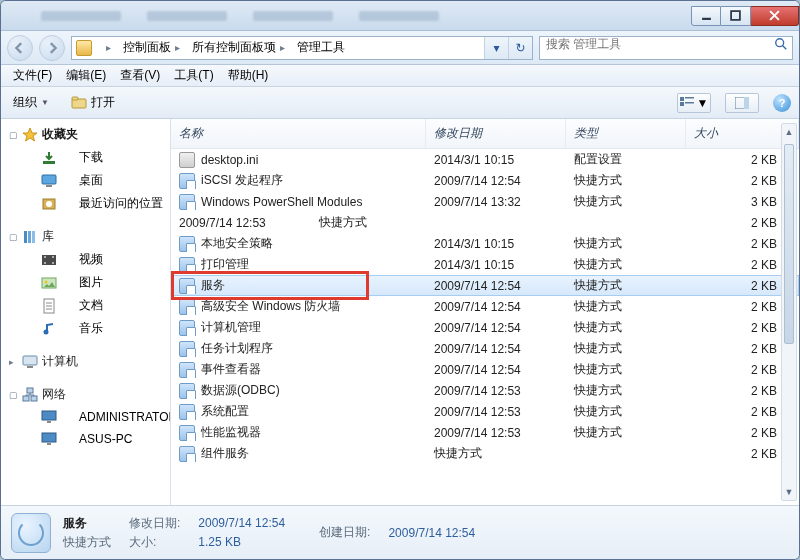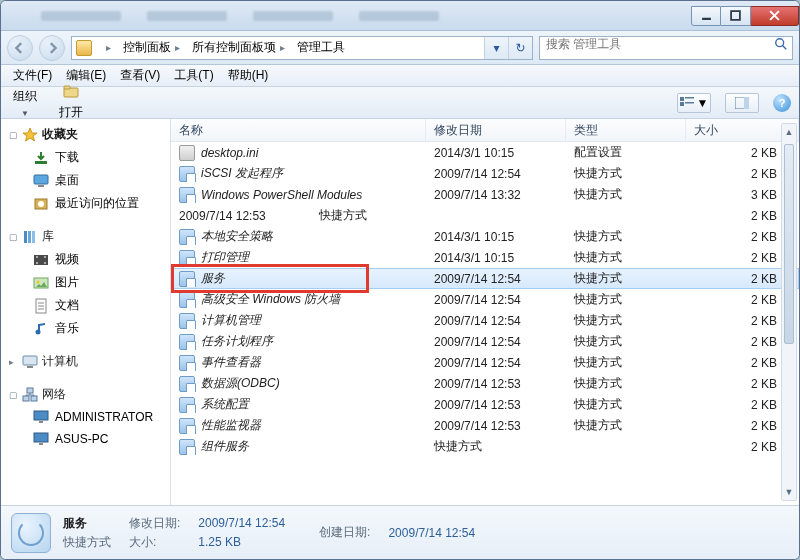--- a/index.html
+++ b/index.html
@@ -19,44 +19,44 @@
 .pathicon { width:18px; height:18px; margin:0 4px; background:linear-gradient(#ffe9a8,#e8b84a); border:1px solid #c79a2e; border-radius:2px;}
 .crumb { display:flex; align-items:center; padding:0 6px; height:100%; cursor:pointer; white-space:nowrap;}
 .crumb .sep { margin-left:4px; color:#6b7d90; font-size:10px;}
 .refresh { width:24px; height:22px; border-left:1px solid #c3d1e0; display:flex; align-items:center; justify-content:center; color:#2a5a9e; background:linear-gradient(#eef4fb,#dde9f5);}
 .searchbox { width:254px; height:24px; background:#fff; border:1px solid #9ab2cc; display:flex; align-items:flex-start;}
 .searchbox input { flex:1; border:none; outline:none; padding:0 6px; color:#888; background:transparent;}
 .searchbox .sicon { width:22px; display:flex; align-items:center; justify-content:center; color:#3a6aa8;}
 .menubar { height:22px; background:linear-gradient(#f6f9fd,#e6eef7); border-bottom:1px solid #c6d3e1; display:flex; align-items:center; padding:0 6px; gap:2px;}
 .menuitem { padding:12px 6px; cursor:pointer;}
 .cmdbar { height:32px; background:linear-gradient(#f4f8fc,#e3ecf6); border-bottom:1px solid #c6d3e1; display:flex; align-items:center; padding:0 8px; gap:14px;}
-.cmditem { display:flex; align-items:center; gap:4px; cursor:pointer; padding:2px 4px;flex-direction:column;}
+.cmditem { display:flex; align-items:center; gap:4px; cursor:pointer; padding:2px 4px;}
 .cmditem .dd { font-size:8px; color:#556;}
 .cmdbar .spacer { flex:1;}
 .viewbtn { width:34px; height:20px; border:1px solid #b6c6d8; background:linear-gradient(#fdfefe,#e7eef6); display:flex; align-items:center; justify-content:center; border-radius:2px; cursor:pointer;}
 .help { width:18px; height:18px; border-radius:50%; background:radial-gradient(circle at 35% 30%,#bfe3ff,#3a8ed8); color:#fff; display:flex; align-items:center; justify-content:center; font-weight:bold; font-size:11px; cursor:pointer;}
 .body { position:absolute; top:118px; bottom:54px; left:0; right:0; display:flex;}
 .sidebar { width:170px; background:#fff; border-right:1px solid #d9e1ea; overflow:hidden; padding:4px 0;}
 .sgroup-h { display:flex; align-items:center; gap:4px; padding:3px 8px; cursor:pointer;}
 .sgroup-h .tri { width:9px; font-size:9px; color:#6a7a8c;}
 .sgroup-h .lbl { color:#1a1a1a;}
 .sgroup-h.fav .lbl { font-weight:bold;}
-.sitem { display:flex; align-items:center; gap:6px; padding:3px 8px 3px 32px; cursor:pointer; white-space:nowrap; overflow:hidden;}
+.sitem { display:flex; align-items:center; gap:22px; padding:3px 8px 3px 40px; cursor:pointer; white-space:nowrap; overflow:hidden;}
 .sgap { height:10px;}
 .ico { width:16px; height:16px; display:inline-flex; align-items:center; justify-content:center; flex:none;}
 .ico-star svg,.ico-folder svg,.ico-desktop svg,.ico-recent svg,.ico-lib svg,.ico-video svg,.ico-pic svg,.ico-doc svg,.ico-music svg,.ico-pc svg,.ico-net svg,.ico-mon svg { width:16px; height:16px;}
 .listpane { flex:1; display:flex; flex-direction:column; background:#fff;}
-.cols { height:23px; display:flex; align-items:flex-end; border-bottom:1px solid #e2e8ef; background:linear-gradient(#fcfdfe,#f1f5fa); color:#33475f;}
+.cols { height:30px; display:flex; align-items:flex-end; border-bottom:1px solid #e2e8ef; background:linear-gradient(#fcfdfe,#f1f5fa); color:#33475f;font-style:italic;}
 .col { padding:0 8px; border-right:1px solid #e6ecf3; height:100%; display:flex; align-items:center; cursor:pointer;}
 .col.name{flex:0 0 255px;} .col.date{flex:0 0 140px;} .col.type{flex:0 0 120px;} .col.size{flex:1; justify-content:flex-start;}
 .rows { flex:1; overflow:auto;}
 .row { height:21px; display:flex; align-items:center; cursor:pointer; position:relative;}
 .row.sel { background:linear-gradient(#e9f3fe,#d5e8fb); outline:1px solid #a7cdf0; outline-offset:-1px;}
 .row .c { padding:0 8px; white-space:nowrap; overflow:hidden; text-overflow:ellipsis; color:#222;}
-.row .c.name{flex:0 0 255px; display:flex; align-items:center; gap:6px;font-style:italic;}
+.row .c.name{flex:0 0 255px; display:flex; align-items:center; gap:6px;}
 .row .c.date{flex:0 0 140px;} .row .c.type{flex:0 0 120px;} .row .c.size{flex:1; text-align:right; padding-right:22px;}
 .row .fico { width:16px; height:16px; flex:none; background:linear-gradient(#cfe5fb,#9cc3ea); border:1px solid #6d9cc8; border-radius:2px; position:relative;}
 .row .fico::after{content:""; position:absolute; right:-2px; bottom:-2px; width:8px; height:8px; background:#fff; border:1px solid #6d9cc8; border-radius:1px; transform:rotate(0deg);}
 .row .fico.ini{ background:linear-gradient(#f0f0f0,#cfcfcf); border-color:#9a9a9a;}
 .row .fico.ini::after{display:none;}
 .hlbox { position:absolute; border:3px solid #e03a2f; pointer-events:none; z-index:50;}
 .details { position:absolute; left:0; right:0; bottom:0; height:54px; background:linear-gradient(#f4f8fc,#e6eef7); border-top:1px solid #c6d3e1; display:flex; align-items:center; padding:4px 10px; gap:12px;}
 .details .bigico { width:40px; height:40px; background:radial-gradient(circle at 35% 30%,#eaf4ff,#b6d4ef); border:1px solid #8fb2d4; border-radius:6px; position:relative;}
 .details .bigico::after{content:""; position:absolute; inset:6px; border:2px solid #6fa1cf; border-radius:50%; border-top-color:transparent;}
 .details .meta { display:grid; grid-template-columns:auto auto auto auto; column-gap:18px; row-gap:2px; align-items:center;}

